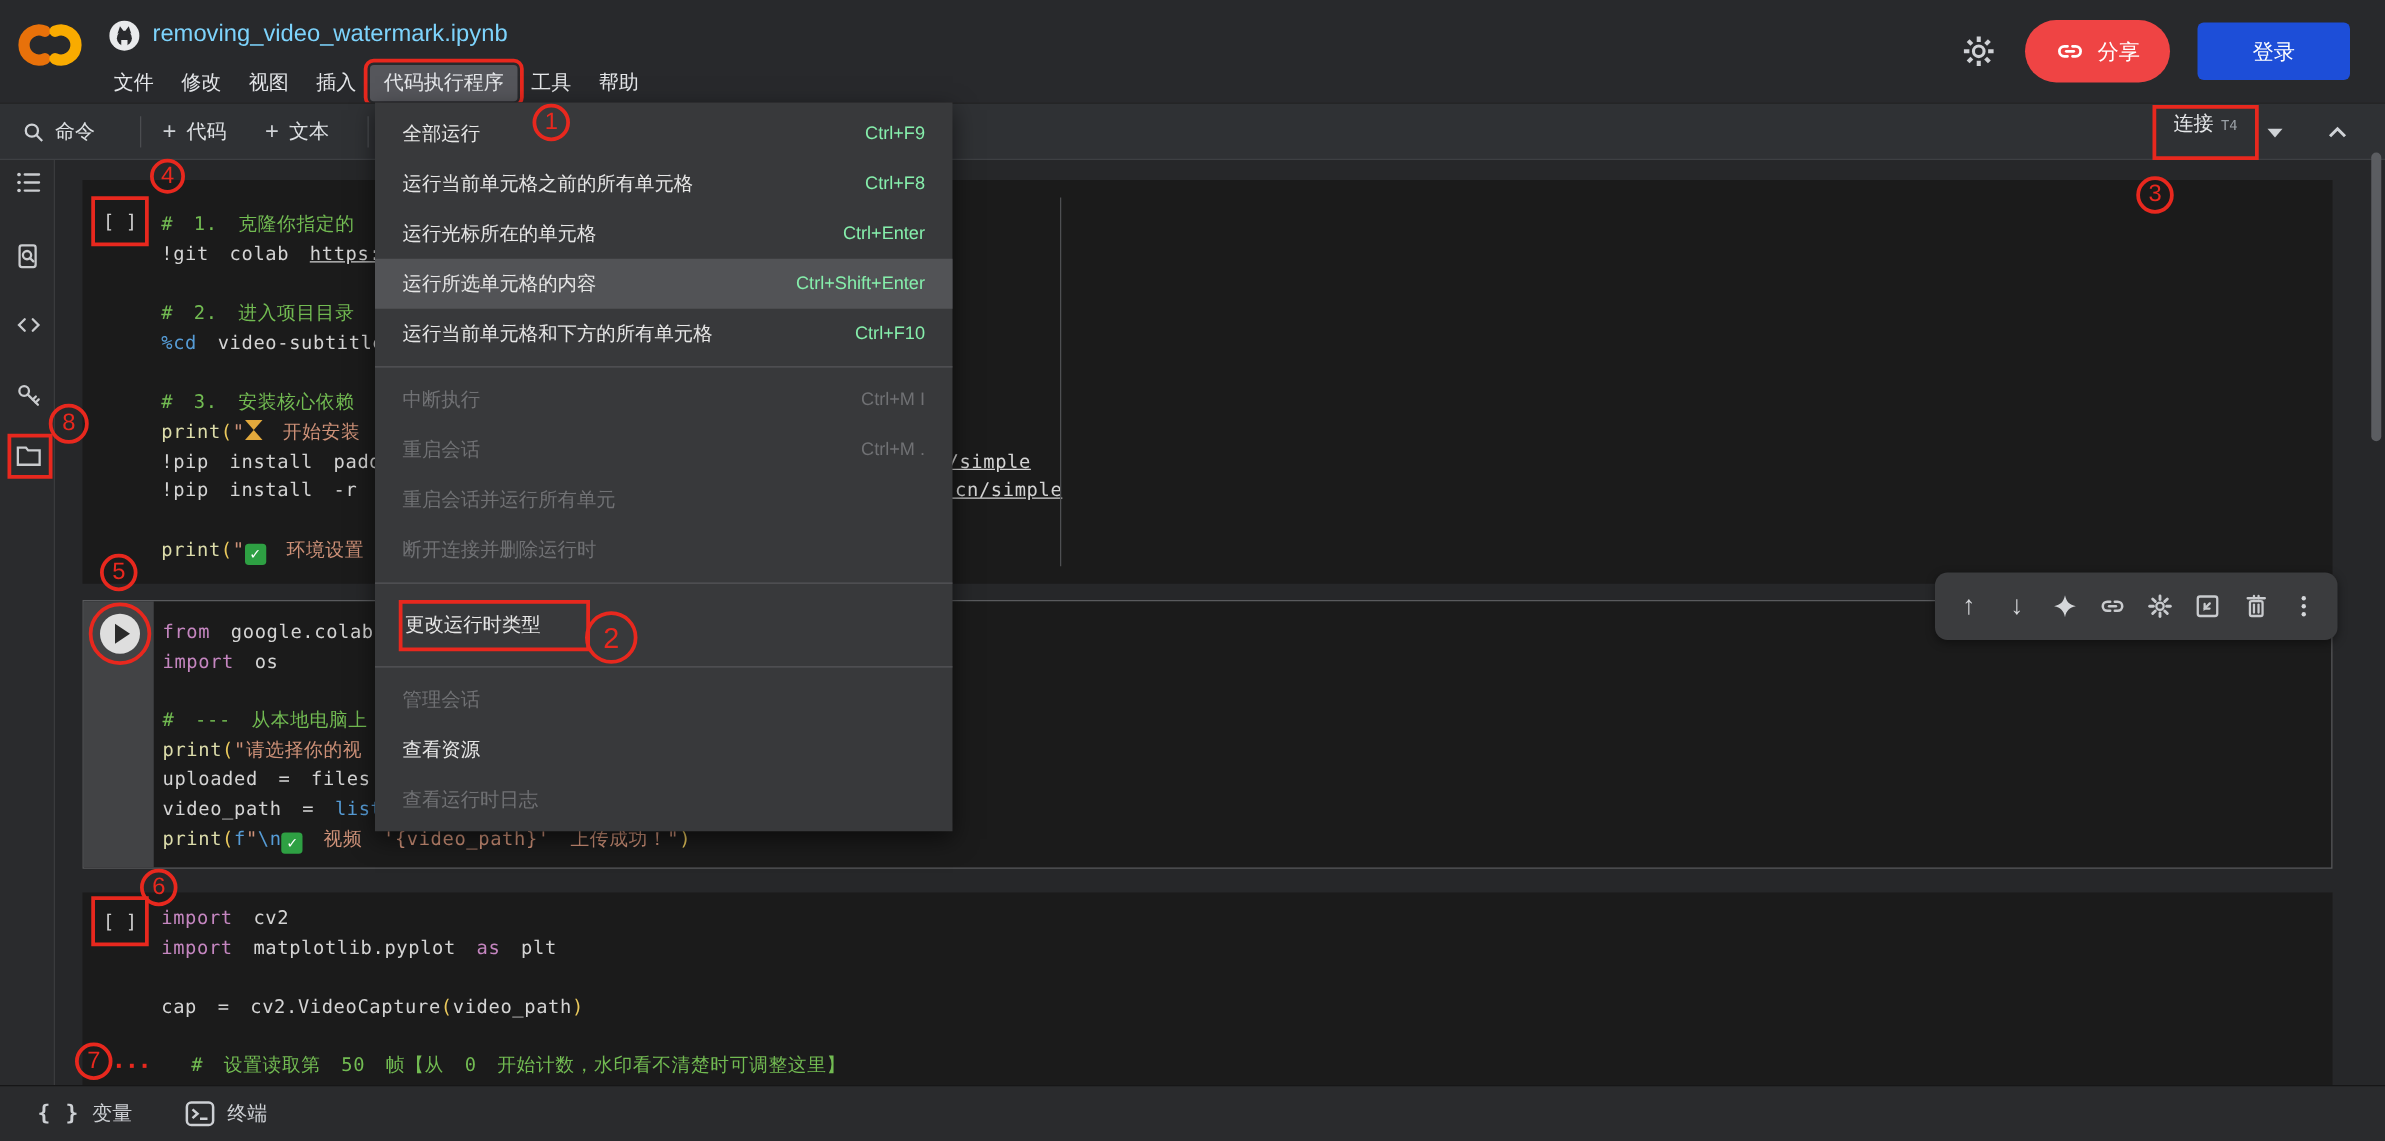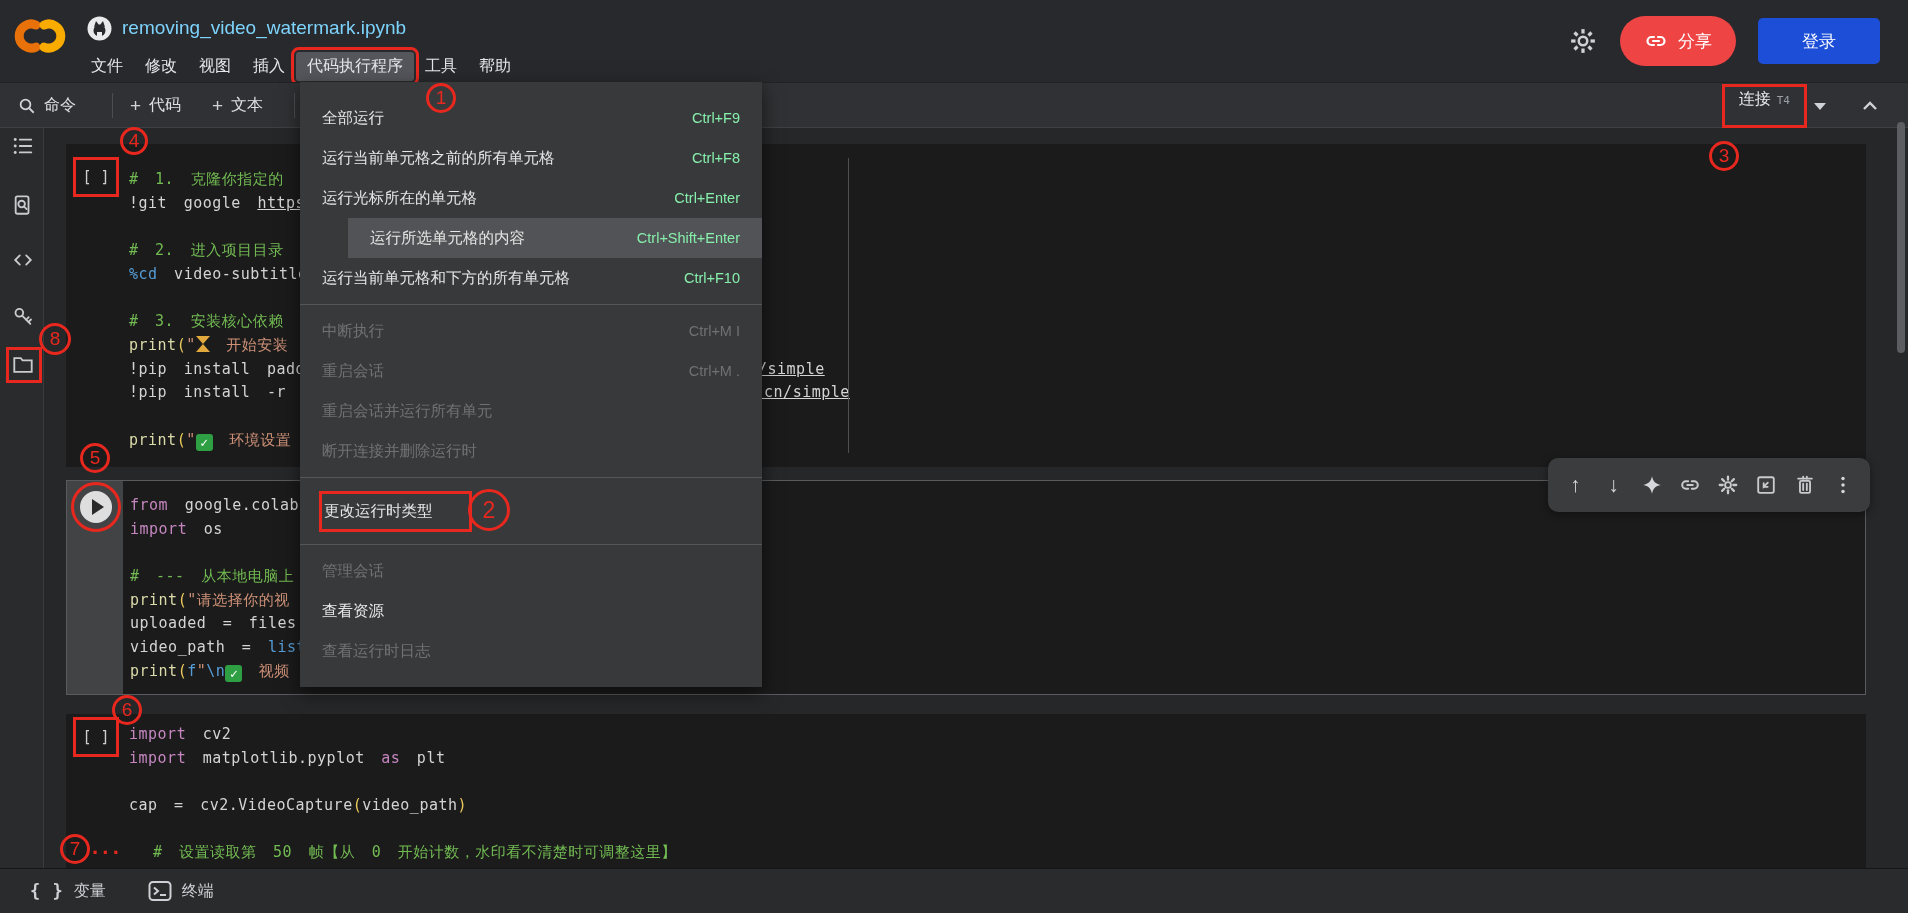--- a/index.html
+++ b/index.html
@@ -60,26 +60,26 @@
   .tok-u{color:#d4d4d4;text-decoration:underline;}
   .em-check{display:inline-block;width:17px;height:17px;background:#2ea043;border-radius:3px;color:#fff;
     font-size:13px;line-height:17px;text-align:center;vertical-align:-2px;letter-spacing:0;word-spacing:0;}
   .em-hour{display:inline-block;position:relative;width:14px;height:16px;vertical-align:-2px;}
   .em-hour::before{content:"";position:absolute;left:0;top:0;border-left:7px solid transparent;border-right:7px solid transparent;border-top:8px solid #e2a93c;}
   .em-hour::after{content:"";position:absolute;left:0;bottom:0;border-left:7px solid transparent;border-right:7px solid transparent;border-bottom:8px solid #e2a93c;}
   #col-ruler{position:absolute;left:782px;top:14px;bottom:14px;width:1px;background:#4e4f52;}
 
   
   #runtime-menu{position:absolute;left:300px;top:82px;width:462px;background:var(--menu);z-index:40;
-    padding:16px 0;box-shadow:0 6px 18px rgba(0,0,0,.55);}
+    padding:5px 0;box-shadow:0 6px 18px rgba(0,0,0,.55);}
   .menu-item{height:40px;display:flex;align-items:center;justify-content:space-between;padding:0 22px;}
   .menu-item .lbl{font-size:15.5px;color:#e6e6e6;}
   .menu-item .sc{font-size:14.5px;color:#86efac;}
   .menu-item.disabled .lbl,.menu-item.disabled .sc{color:#707174;}
-  .menu-item.hl{background:#525356;margin-left:48px;}
+  .menu-item.hl{background:#525356;}
   .menu-item.tall{height:54px;}
   .menu-divider{height:1px;background:#55565a;margin:6px 0;}
   .boxed-label{outline:3px solid var(--red);outline-offset:0;padding:7px 36px 7px 2px;}
 
   
   #cell-toolbar{position:absolute;left:1548px;top:458px;width:322px;height:54px;background:#3b3c3e;
     border-radius:10px;box-shadow:0 2px 8px rgba(0,0,0,.4);display:flex;align-items:center;
     justify-content:space-around;padding:0 8px;z-index:10;}
   .ct-icon{width:26px;height:26px;display:flex;align-items:center;justify-content:center;color:#d5d7da;font-size:20px;}
 
@@ -231,21 +231,21 @@
         <svg width="22" height="22" viewBox="0 0 24 24" stroke="#c9cbce" stroke-width="2" fill="none" stroke-linecap="round">
           <path d="M2.5 5.5h7l2 2.5h10v12.5h-19z"></path>
         </svg>
       </div>
     </div>
 
   <div class="cell" id="cell-1">
     <span class="gutter-brackets red-box rb2" style="top:18px;">[ ]</span>
     <div class="code" style="left:63px;top:24px;">
         <div class="code-line"><span class="tok-c"># 1. 克隆你指定的</span></div>
-        <div class="code-line"><span class="tok-p">!git google </span><span class="tok-u">https:</span></div>
+        <div class="code-line"><span class="tok-p">!git colab </span><span class="tok-u">https:</span></div>
         <div class="code-line"></div>
         <div class="code-line"><span class="tok-c"># 2. 进入项目目录</span></div>
         <div class="code-line"><span class="tok-b">%cd</span><span class="tok-p"> video-subtitle</span></div>
         <div class="code-line"></div>
         <div class="code-line"><span class="tok-c"># 3. 安装核心依赖</span></div>
         <div class="code-line"><span class="tok-fn">print</span><span class="tok-g">(</span><span class="tok-s">"</span><span class="em-hour"></span><span class="tok-s"> 开始安装</span></div>
         <div class="code-line"><span class="tok-p">!pip install padd</span><span class="rfrag" style="left: 629px;"><span class="tok-u">/simple</span></span></div>
         <div class="code-line"><span class="tok-p">!pip install -r</span><span class="rfrag" style="left: 616px;"><span class="tok-u">u.cn/simple</span></span></div>
         <div class="code-line"></div>
         <div class="code-line"><span class="tok-fn">print</span><span class="tok-g">(</span><span class="tok-s">"</span><span class="em-check">✓</span><span class="tok-s"> 环境设置</span></div>

